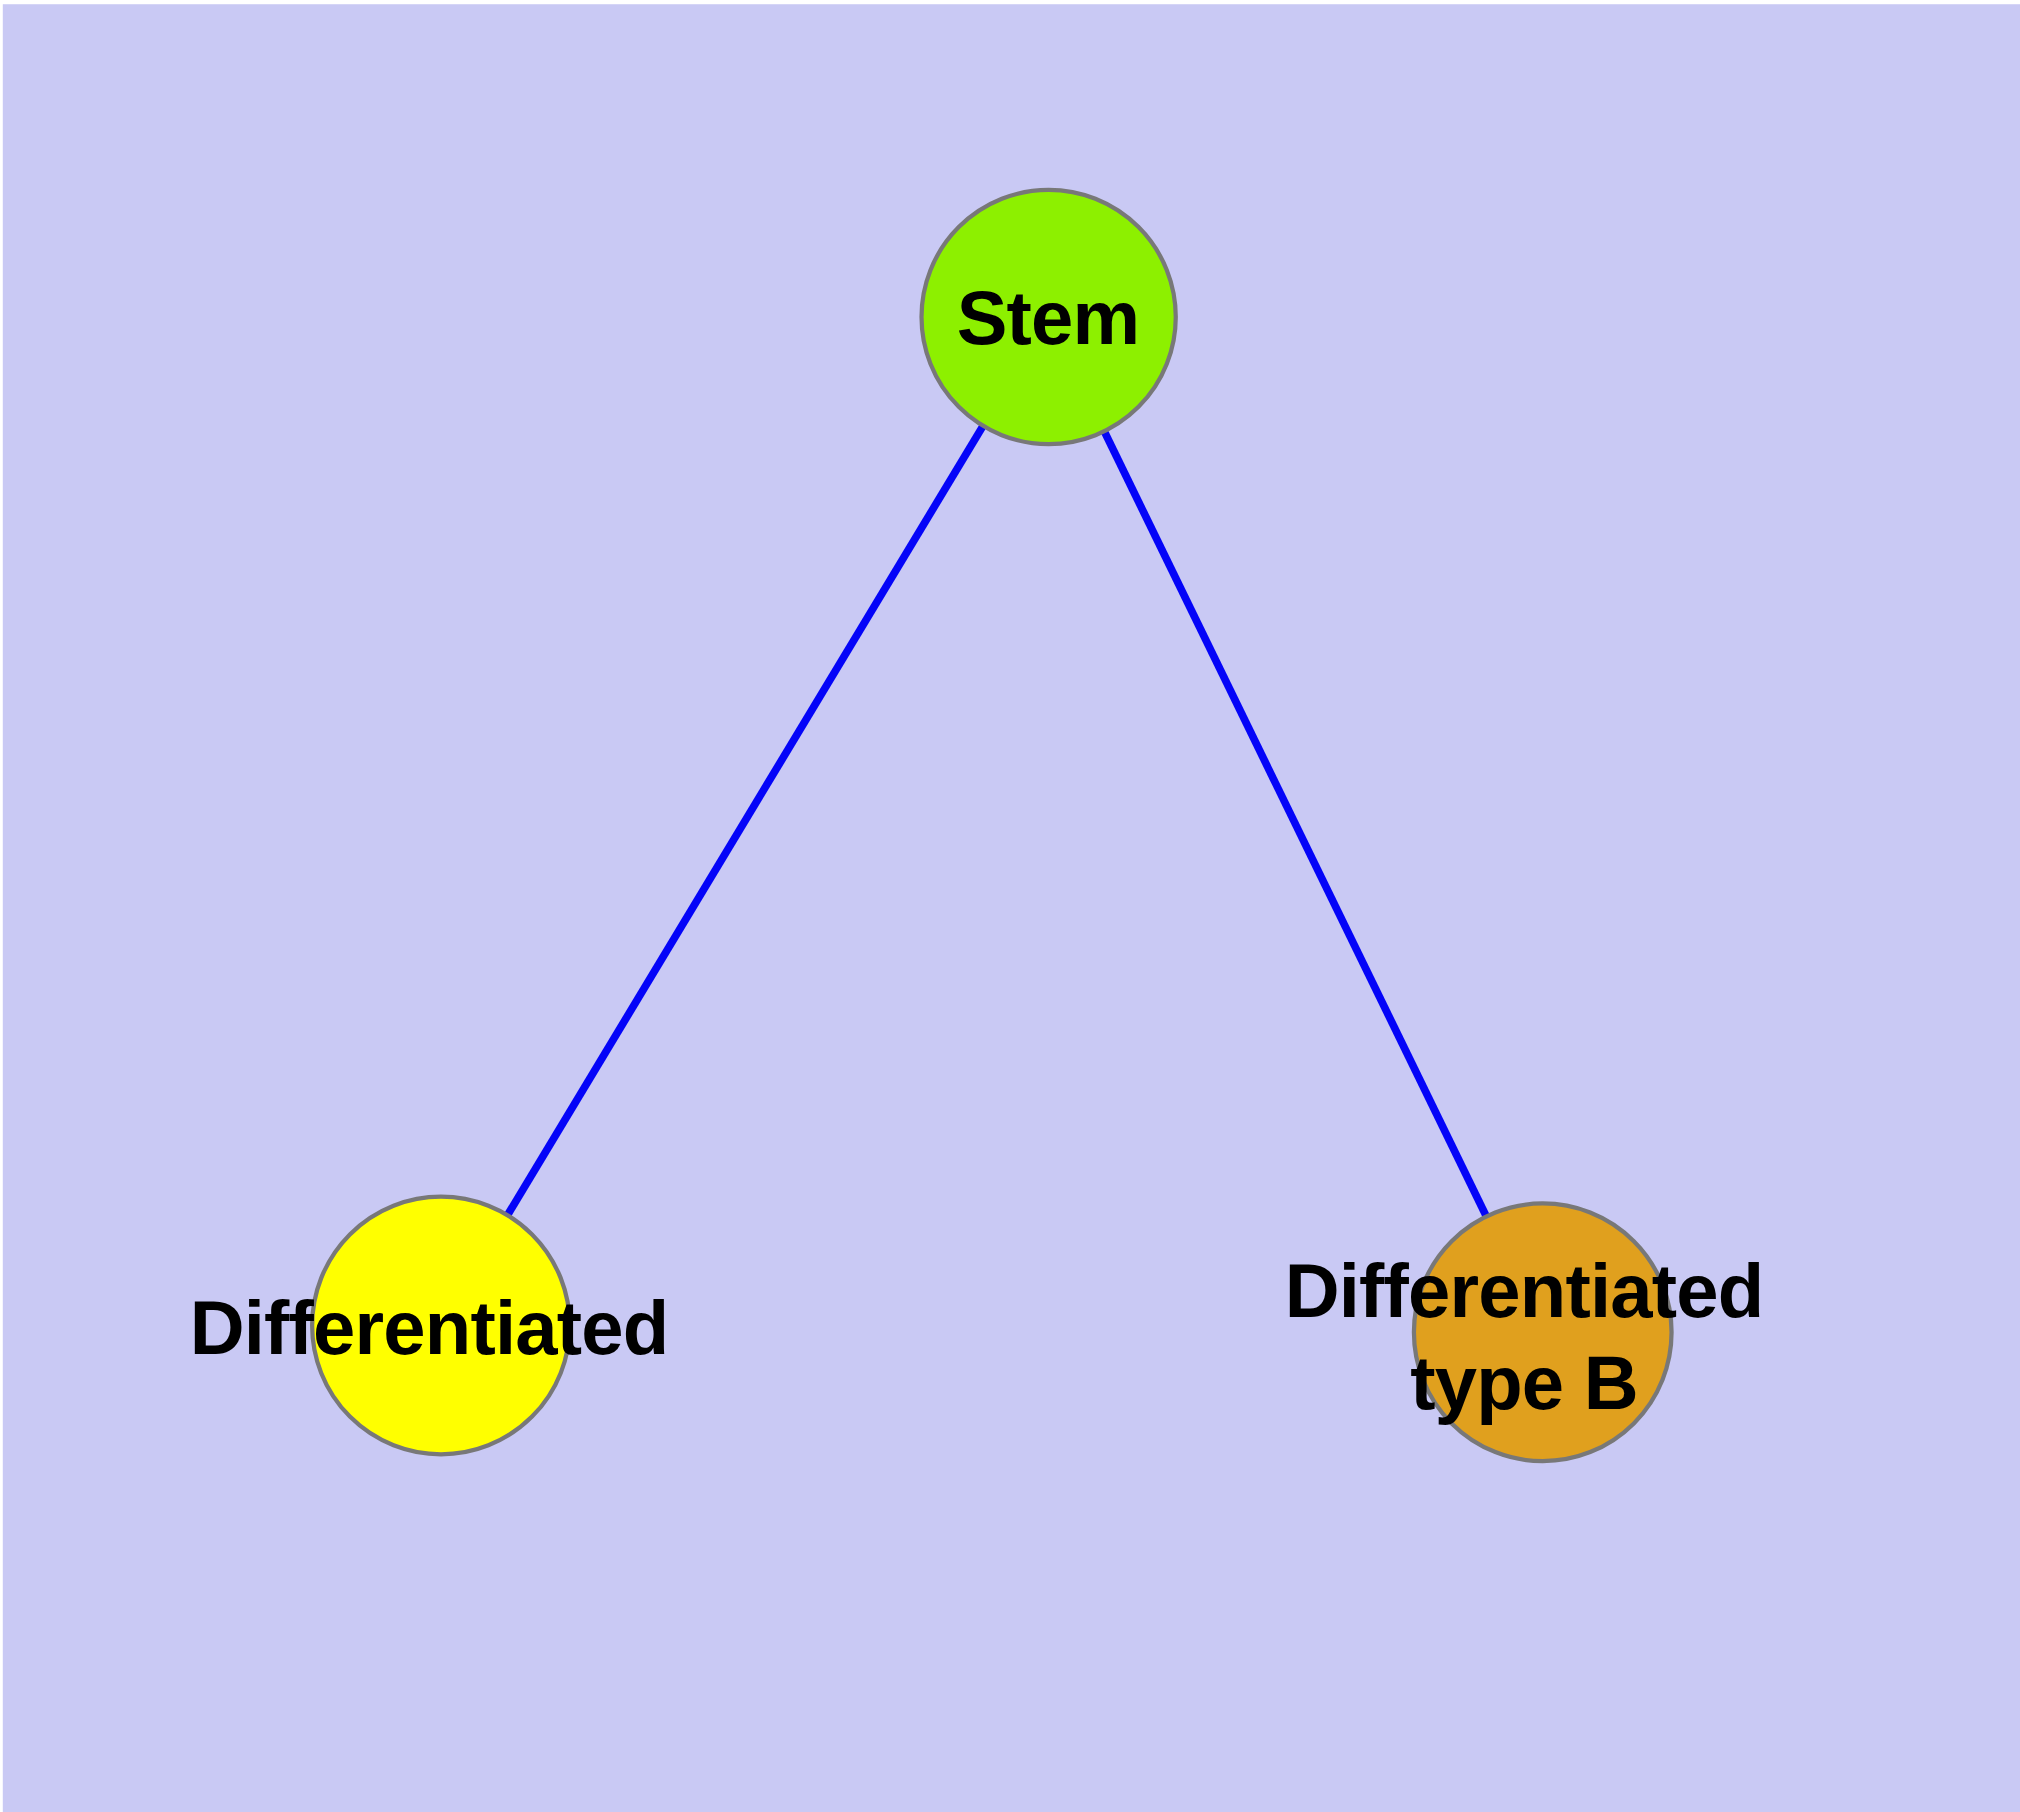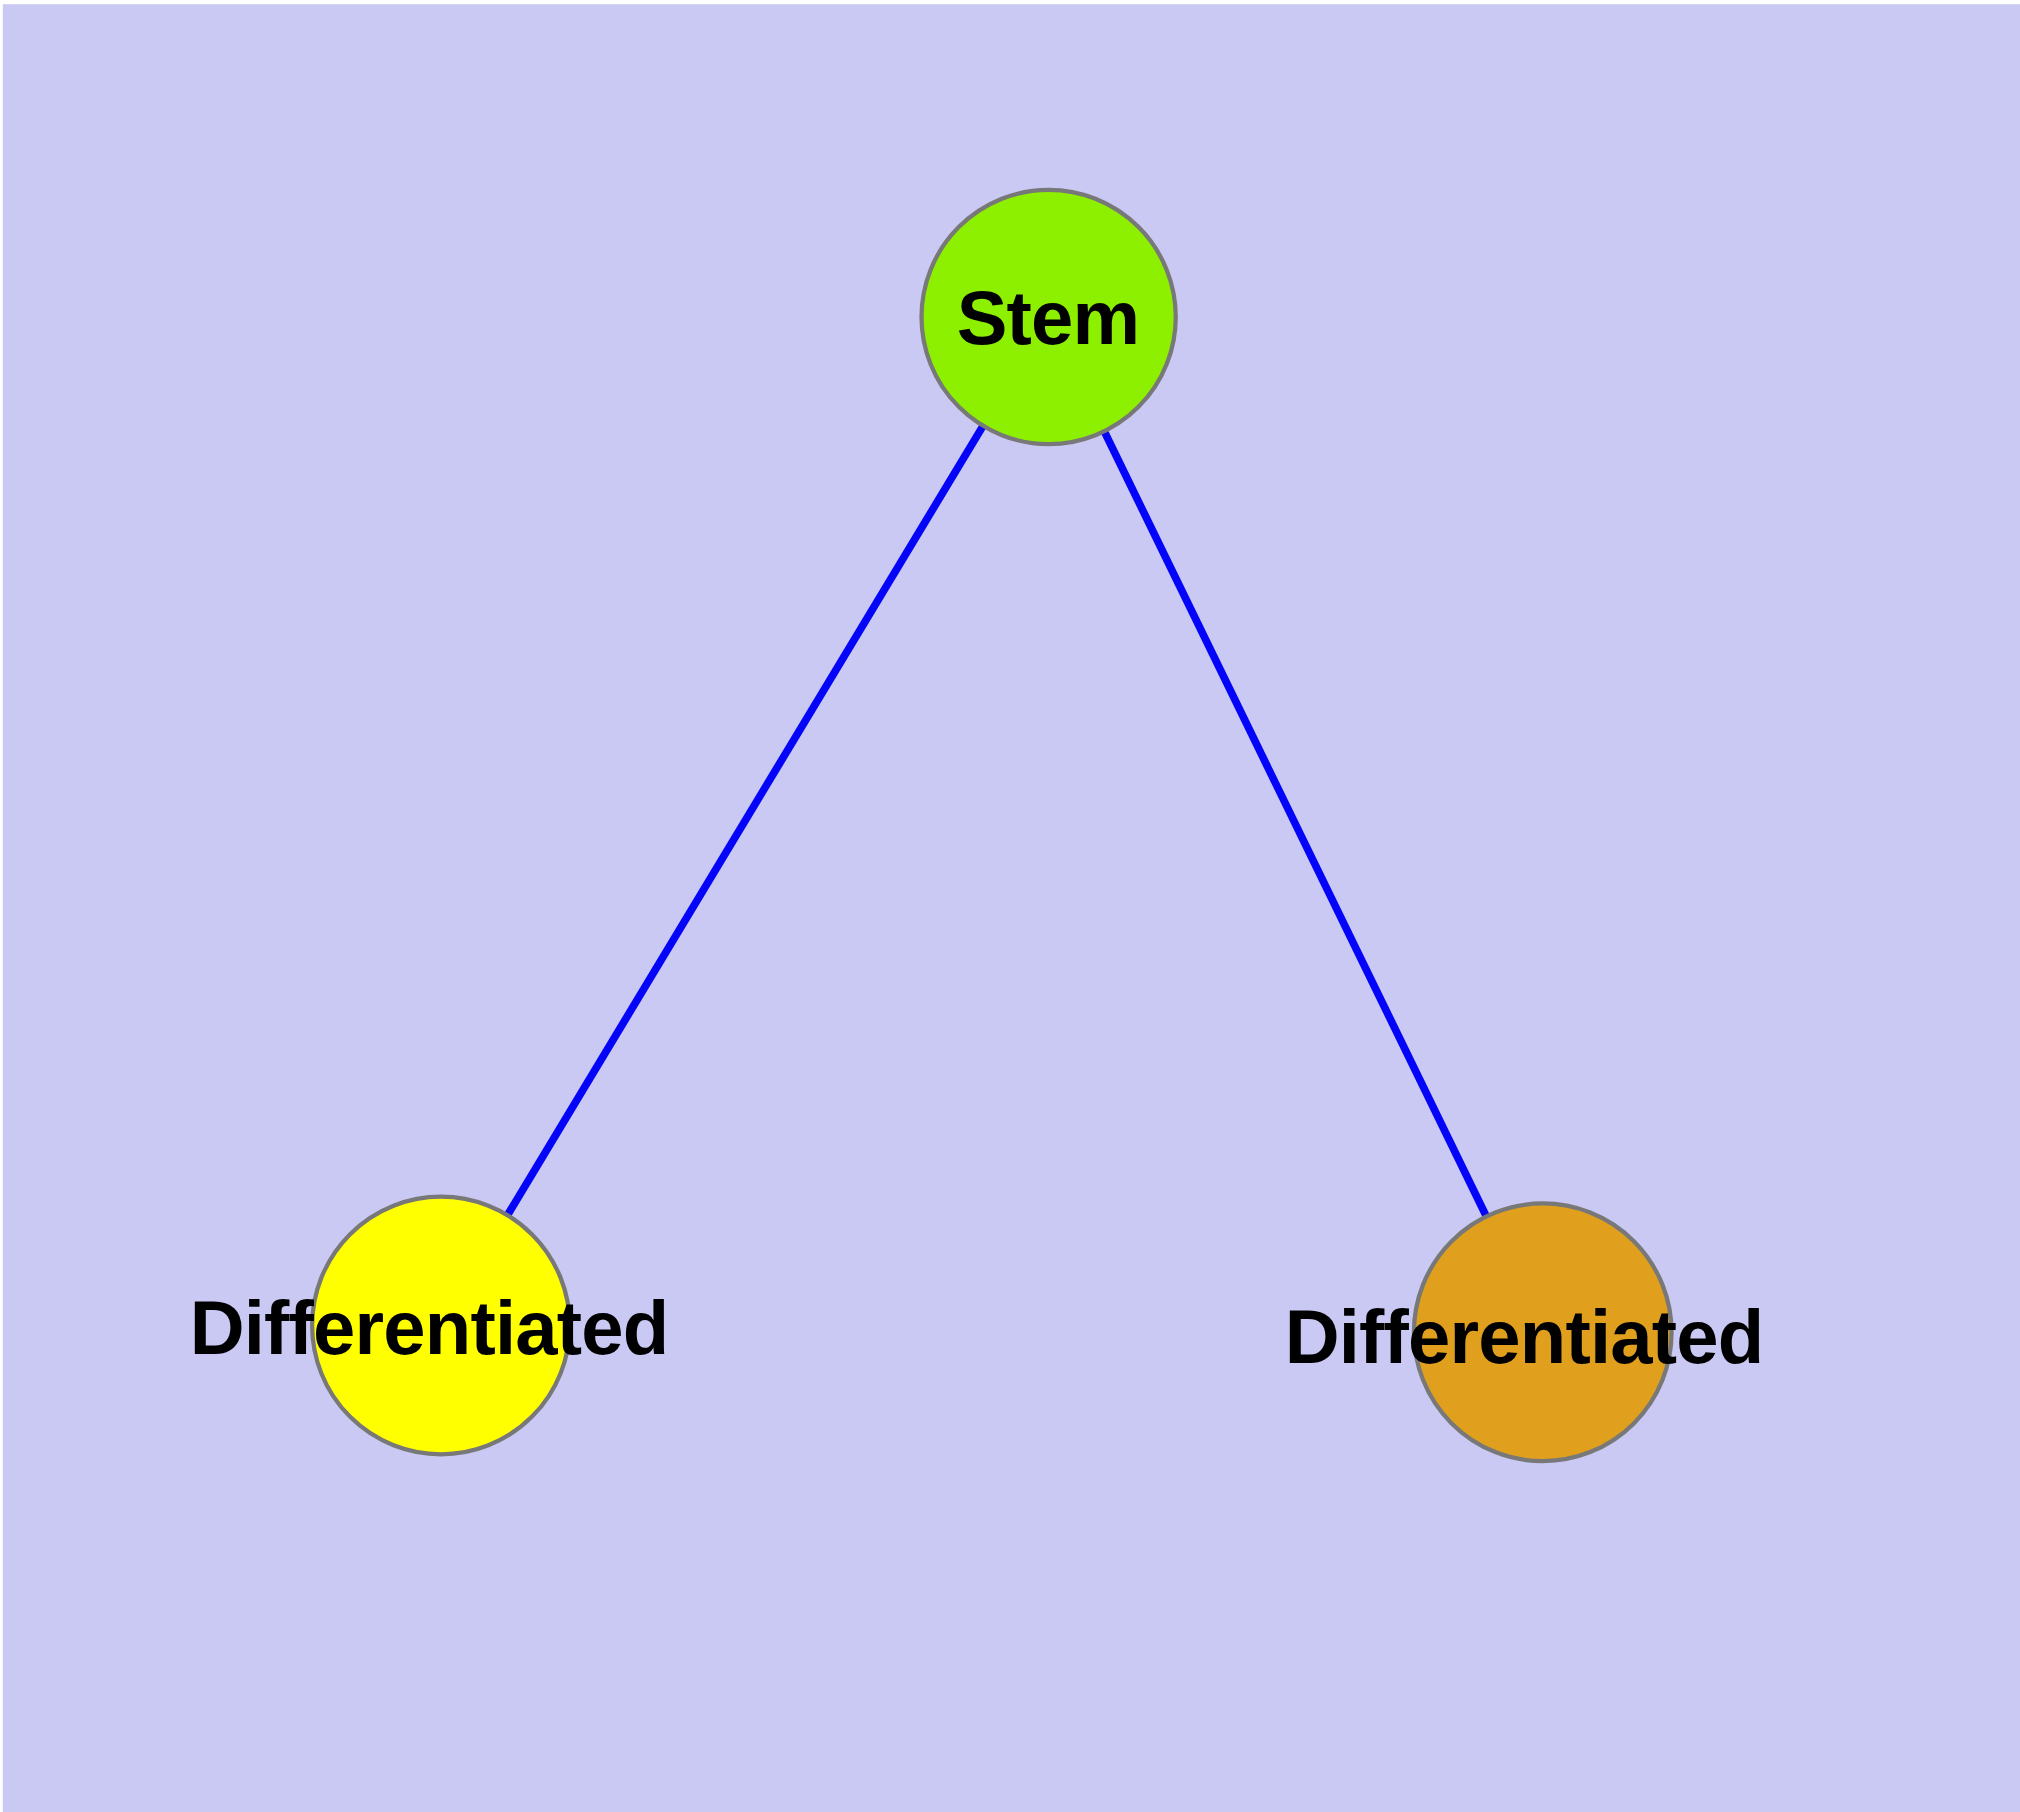--- a/index.html
+++ b/index.html
@@ -67,16 +67,17 @@
   <div class="node-label" style="left: 1048px; top: 318px;">
     <span>Stem</span>
   </div>
 
   <div class="node-label" style="left: 429px; top: 1328px;">
     <span>Differentiated</span>
   </div>
 
   <div class="node-label" style="left: 1524px; top: 1337px;">
     <span>Differentiated</span>
+    <span>type B</span>
   </div>
 
 </div>
 
 
 </body></html>

